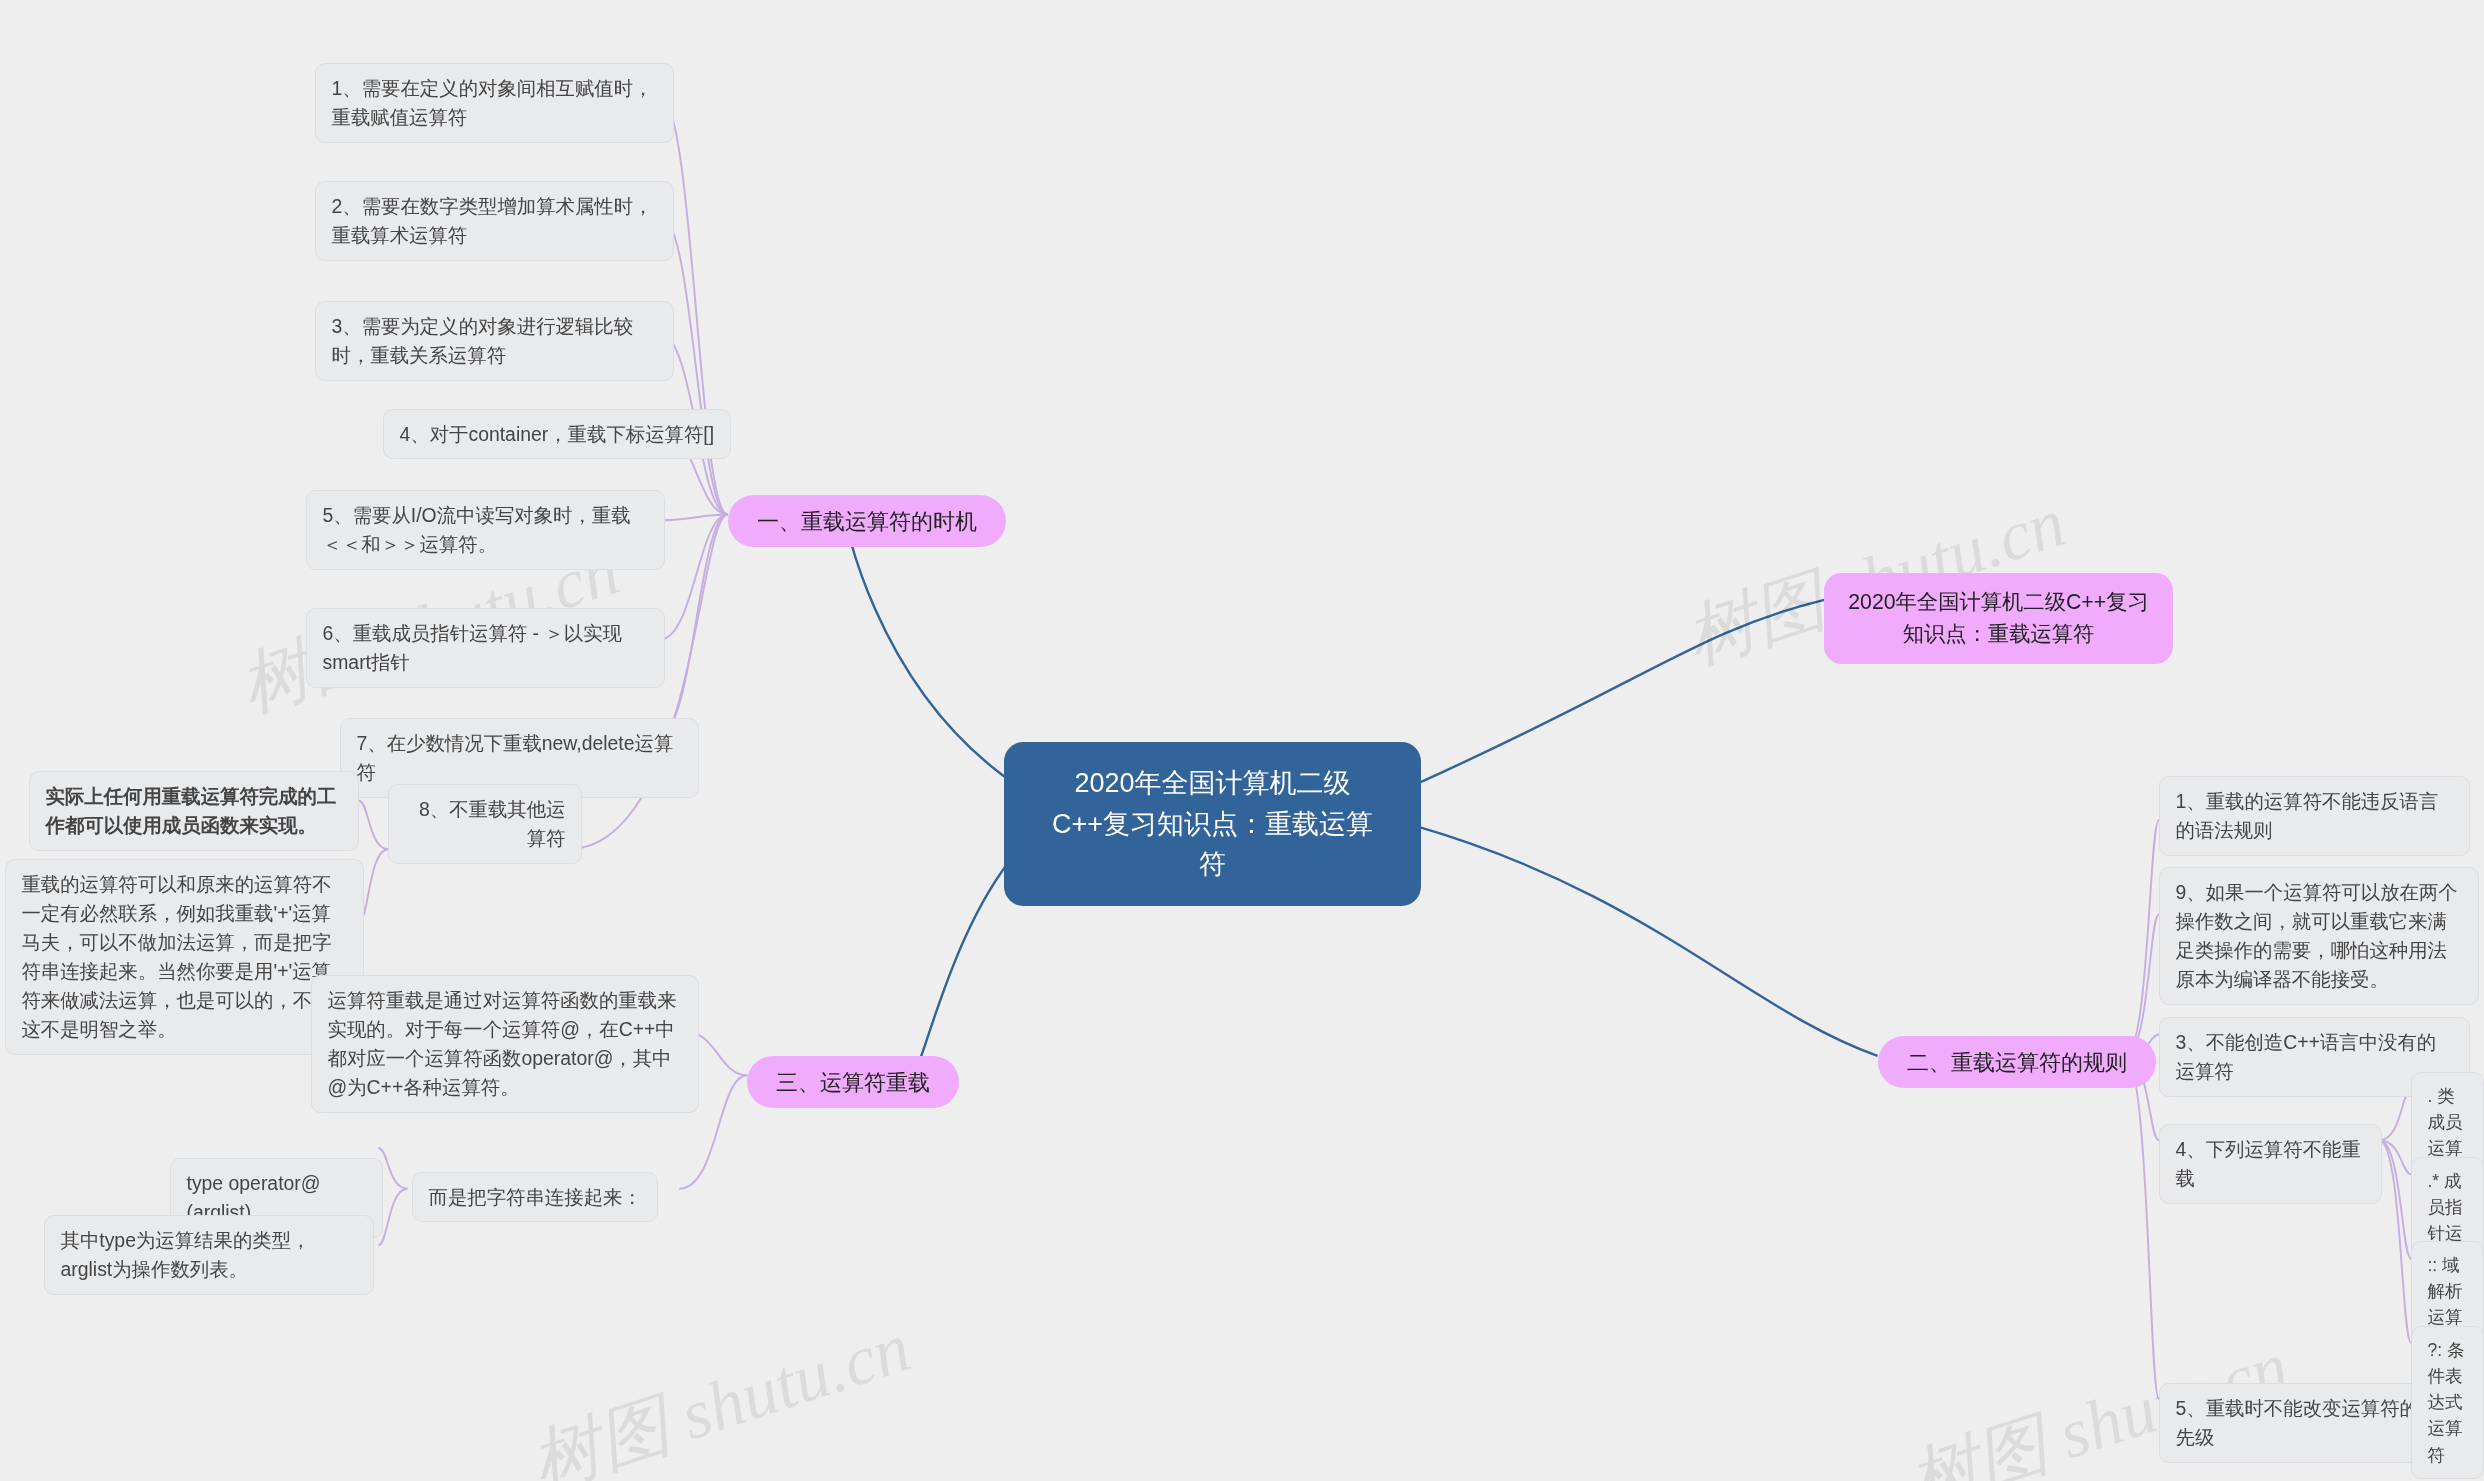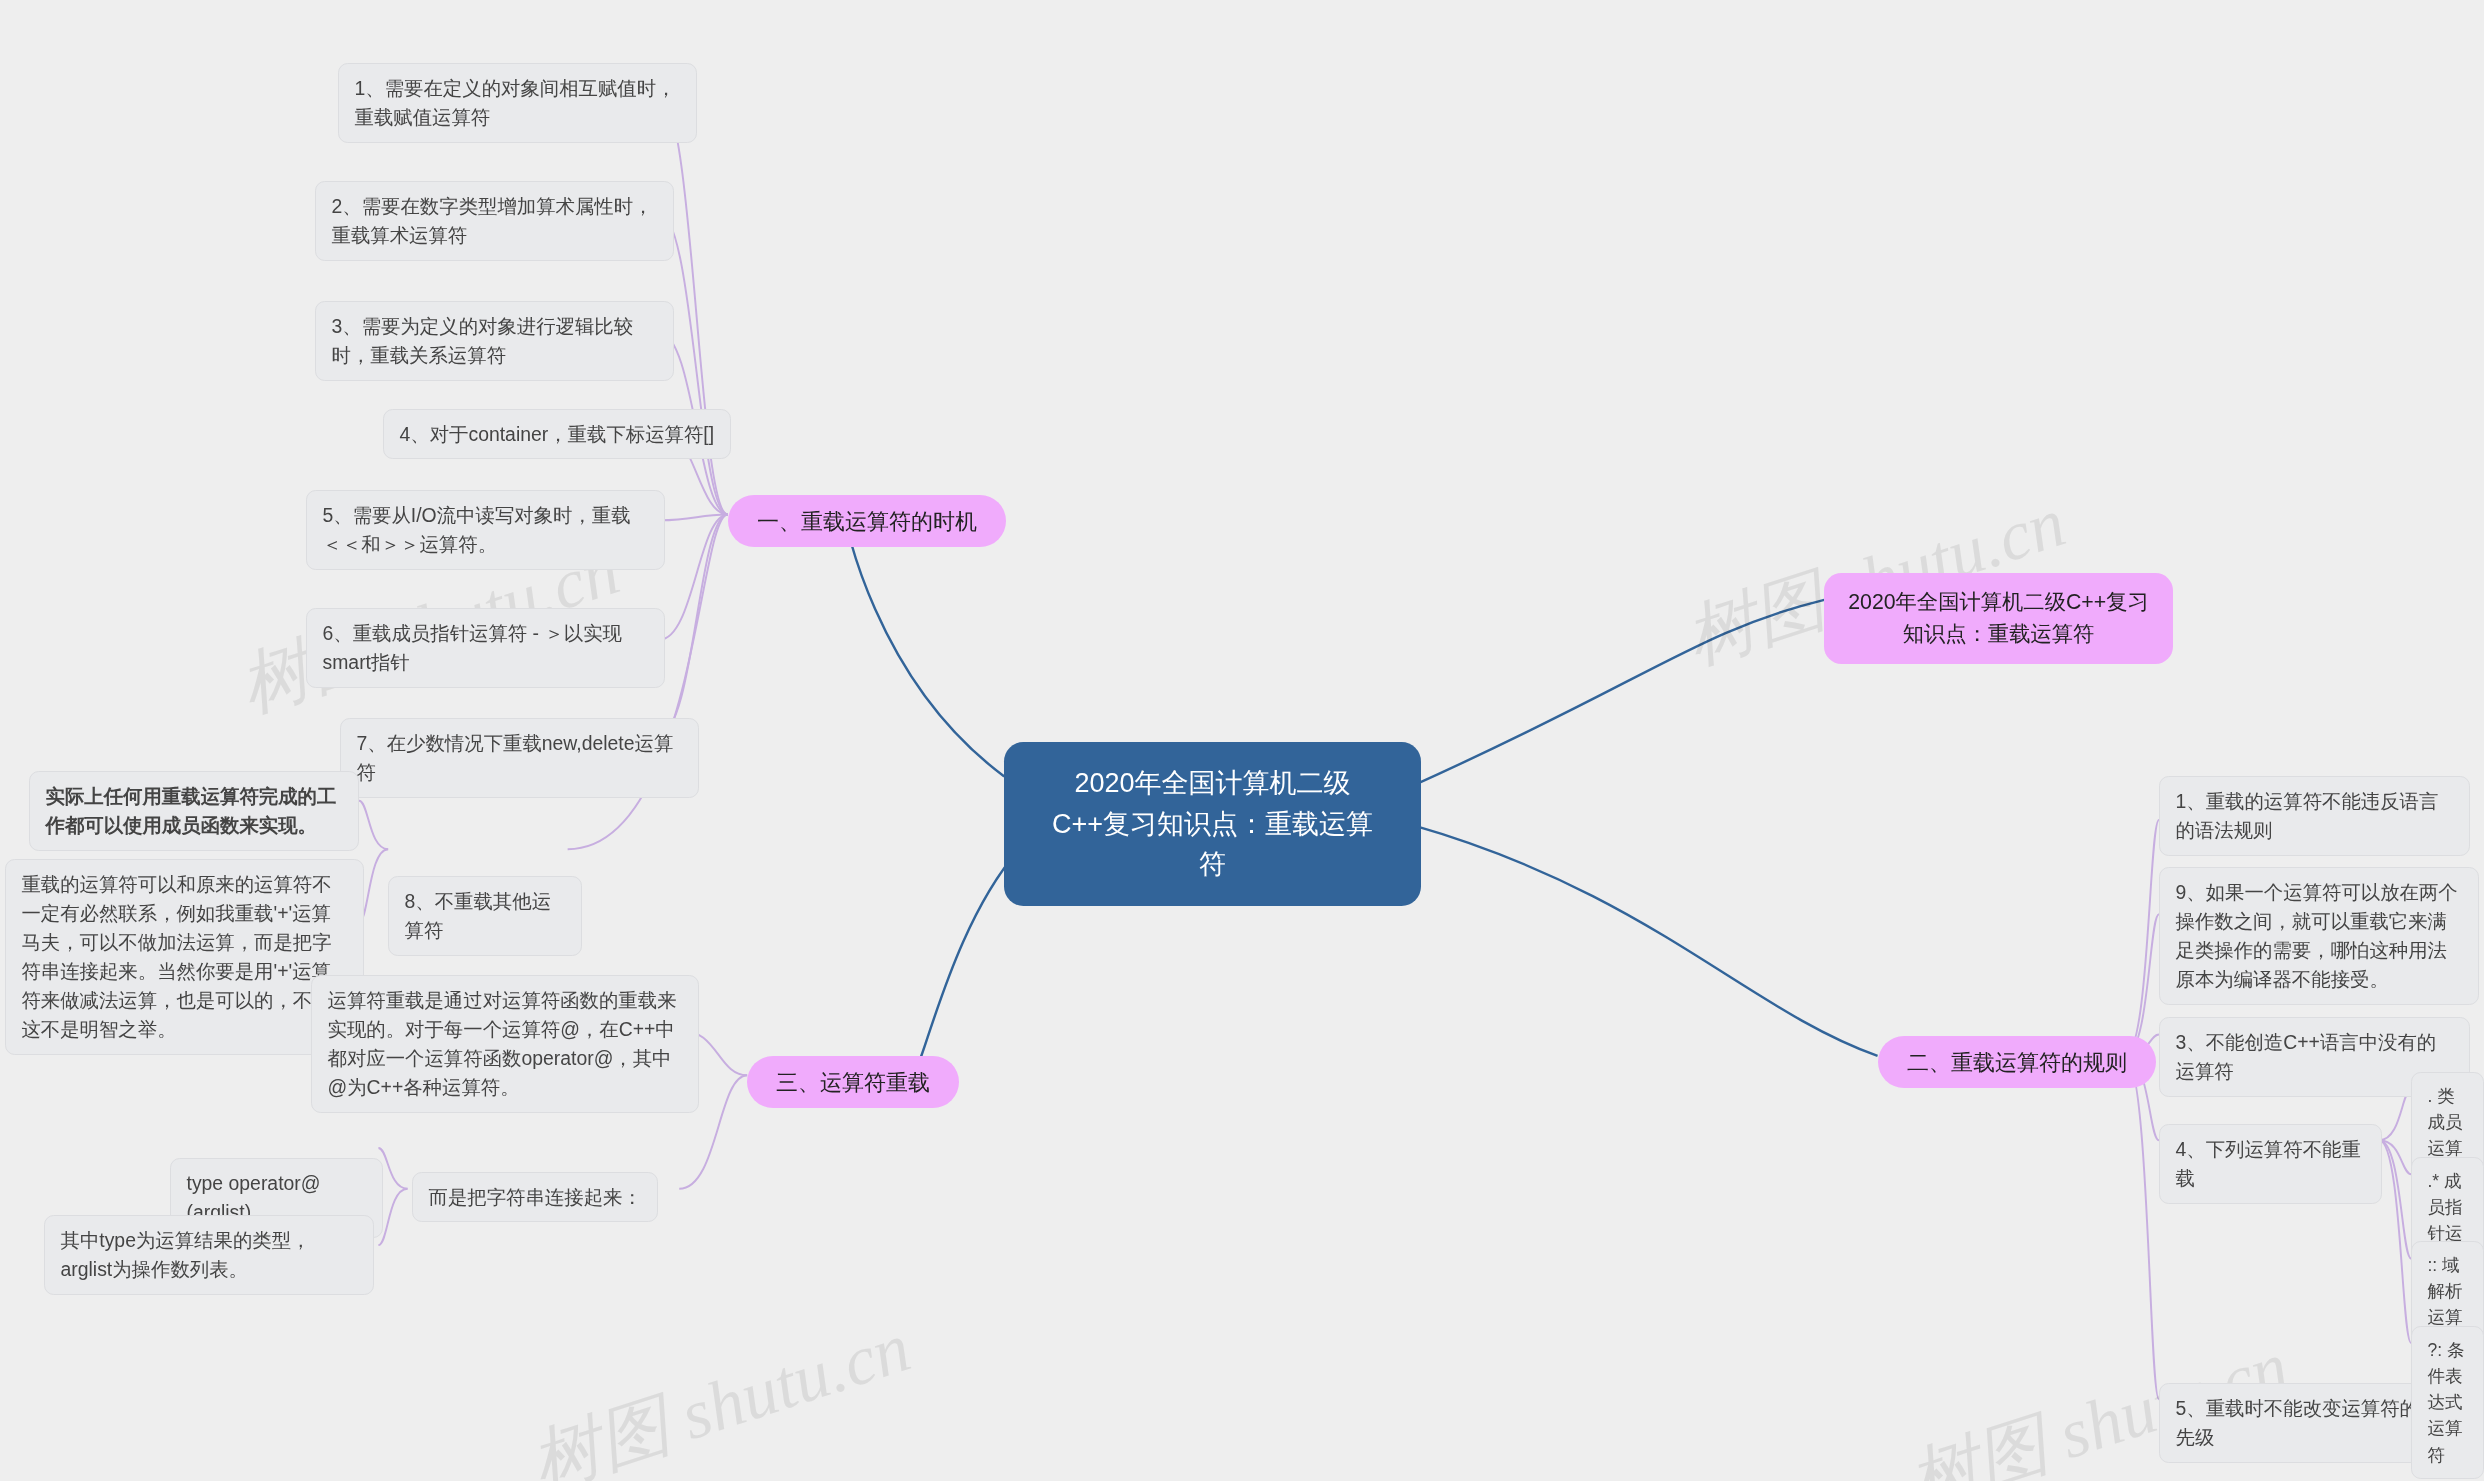--- a/index.html
+++ b/index.html
@@ -120,28 +120,28 @@
   <div class="watermark" style="left:233px; top:582px;">树图 shutu.cn</div>
   <div class="watermark" style="left:1679px; top:534px;">树图 shutu.cn</div>
   <div class="watermark" style="left:524px; top:1359px;">树图 shutu.cn</div>
   <div class="watermark" style="left:1902px; top:1378px;">树图 shutu.cn</div>
 
   <div class="node root" style="left:1004px; top:742px;">2020年全国计算机二级C++复习知识点：重载运算符</div>
 
   <div class="node branch" style="left:1824px; top:573px; width:349px; border-radius:17.5px; padding:13.6px 19.4px; font-size:21.3px;">2020年全国计算机二级C++复习知识点：重载运算符</div>
 
   <div class="node branch" style="left:728px; top:495px;">一、重载运算符的时机</div>
-  <div class="node leaf" style="left:315px; top:63px;margin-left:23px;">1、需要在定义的对象间相互赋值时，重载赋值运算符</div>
+  <div class="node leaf" style="left:315px; top:63px;">1、需要在定义的对象间相互赋值时，重载赋值运算符</div>
   <div class="node leaf" style="left:315px; top:181px;">2、需要在数字类型增加算术属性时，重载算术运算符</div>
   <div class="node leaf" style="left:315px; top:301px;">3、需要为定义的对象进行逻辑比较时，重载关系运算符</div>
   <div class="node leaf" style="left:359px; top:409px;margin-left:24px;">4、对于container，重载下标运算符[]</div>
   <div class="node leaf" style="left:306px; top:490px;">5、需要从I/O流中读写对象时，重载＜＜和＞＞运算符。</div>
   <div class="node leaf" style="left:306px; top:608px;">6、重载成员指针运算符 - ＞以实现smart指针</div>
   <div class="node leaf" style="left:340px; top:718px;">7、在少数情况下重载new,delete运算符</div>
-  <div class="node leaf narrow" style="left:388px; top:876px; max-width:194px;">8、不重载其他运算符</div>
+  <div class="node leaf narrow" style="left:388px; top:784px; max-width:194px;text-align:right;">8、不重载其他运算符</div>
   <div class="node leaf narrow" style="left:29px; top:771px;font-weight:bold;">实际上任何用重载运算符完成的工作都可以使用成员函数来实现。</div>
   <div class="node leaf wide" style="left:4.9px; top:859px; max-width:359px;">重载的运算符可以和原来的运算符不一定有必然联系，例如我重载'+'运算马夫，可以不做加法运算，而是把字符串连接起来。当然你要是用'+'运算符来做减法运算，也是可以的，不过这不是明智之举。</div>
 
   <div class="node branch" style="left:747px; top:1056px;">三、运算符重载</div>
   <div class="node leaf wide" style="left:311px; top:975px; max-width:388px;">运算符重载是通过对运算符函数的重载来实现的。对于每一个运算符@，在C++中都对应一个运算符函数operator@，其中@为C++各种运算符。</div>
   <div class="node leaf" style="left:412px; top:1172px; max-width:272px;">而是把字符串连接起来：</div>
   <div class="node leaf narrow" style="left:170px; top:1158px; max-width:213px;">type operator@ (arglist)</div>
   <div class="node leaf narrow" style="left:44px; top:1215px;">其中type为运算结果的类型，arglist为操作数列表。</div>
 
   <div class="node branch" style="left:1878px; top:1036px;">二、重载运算符的规则</div>

